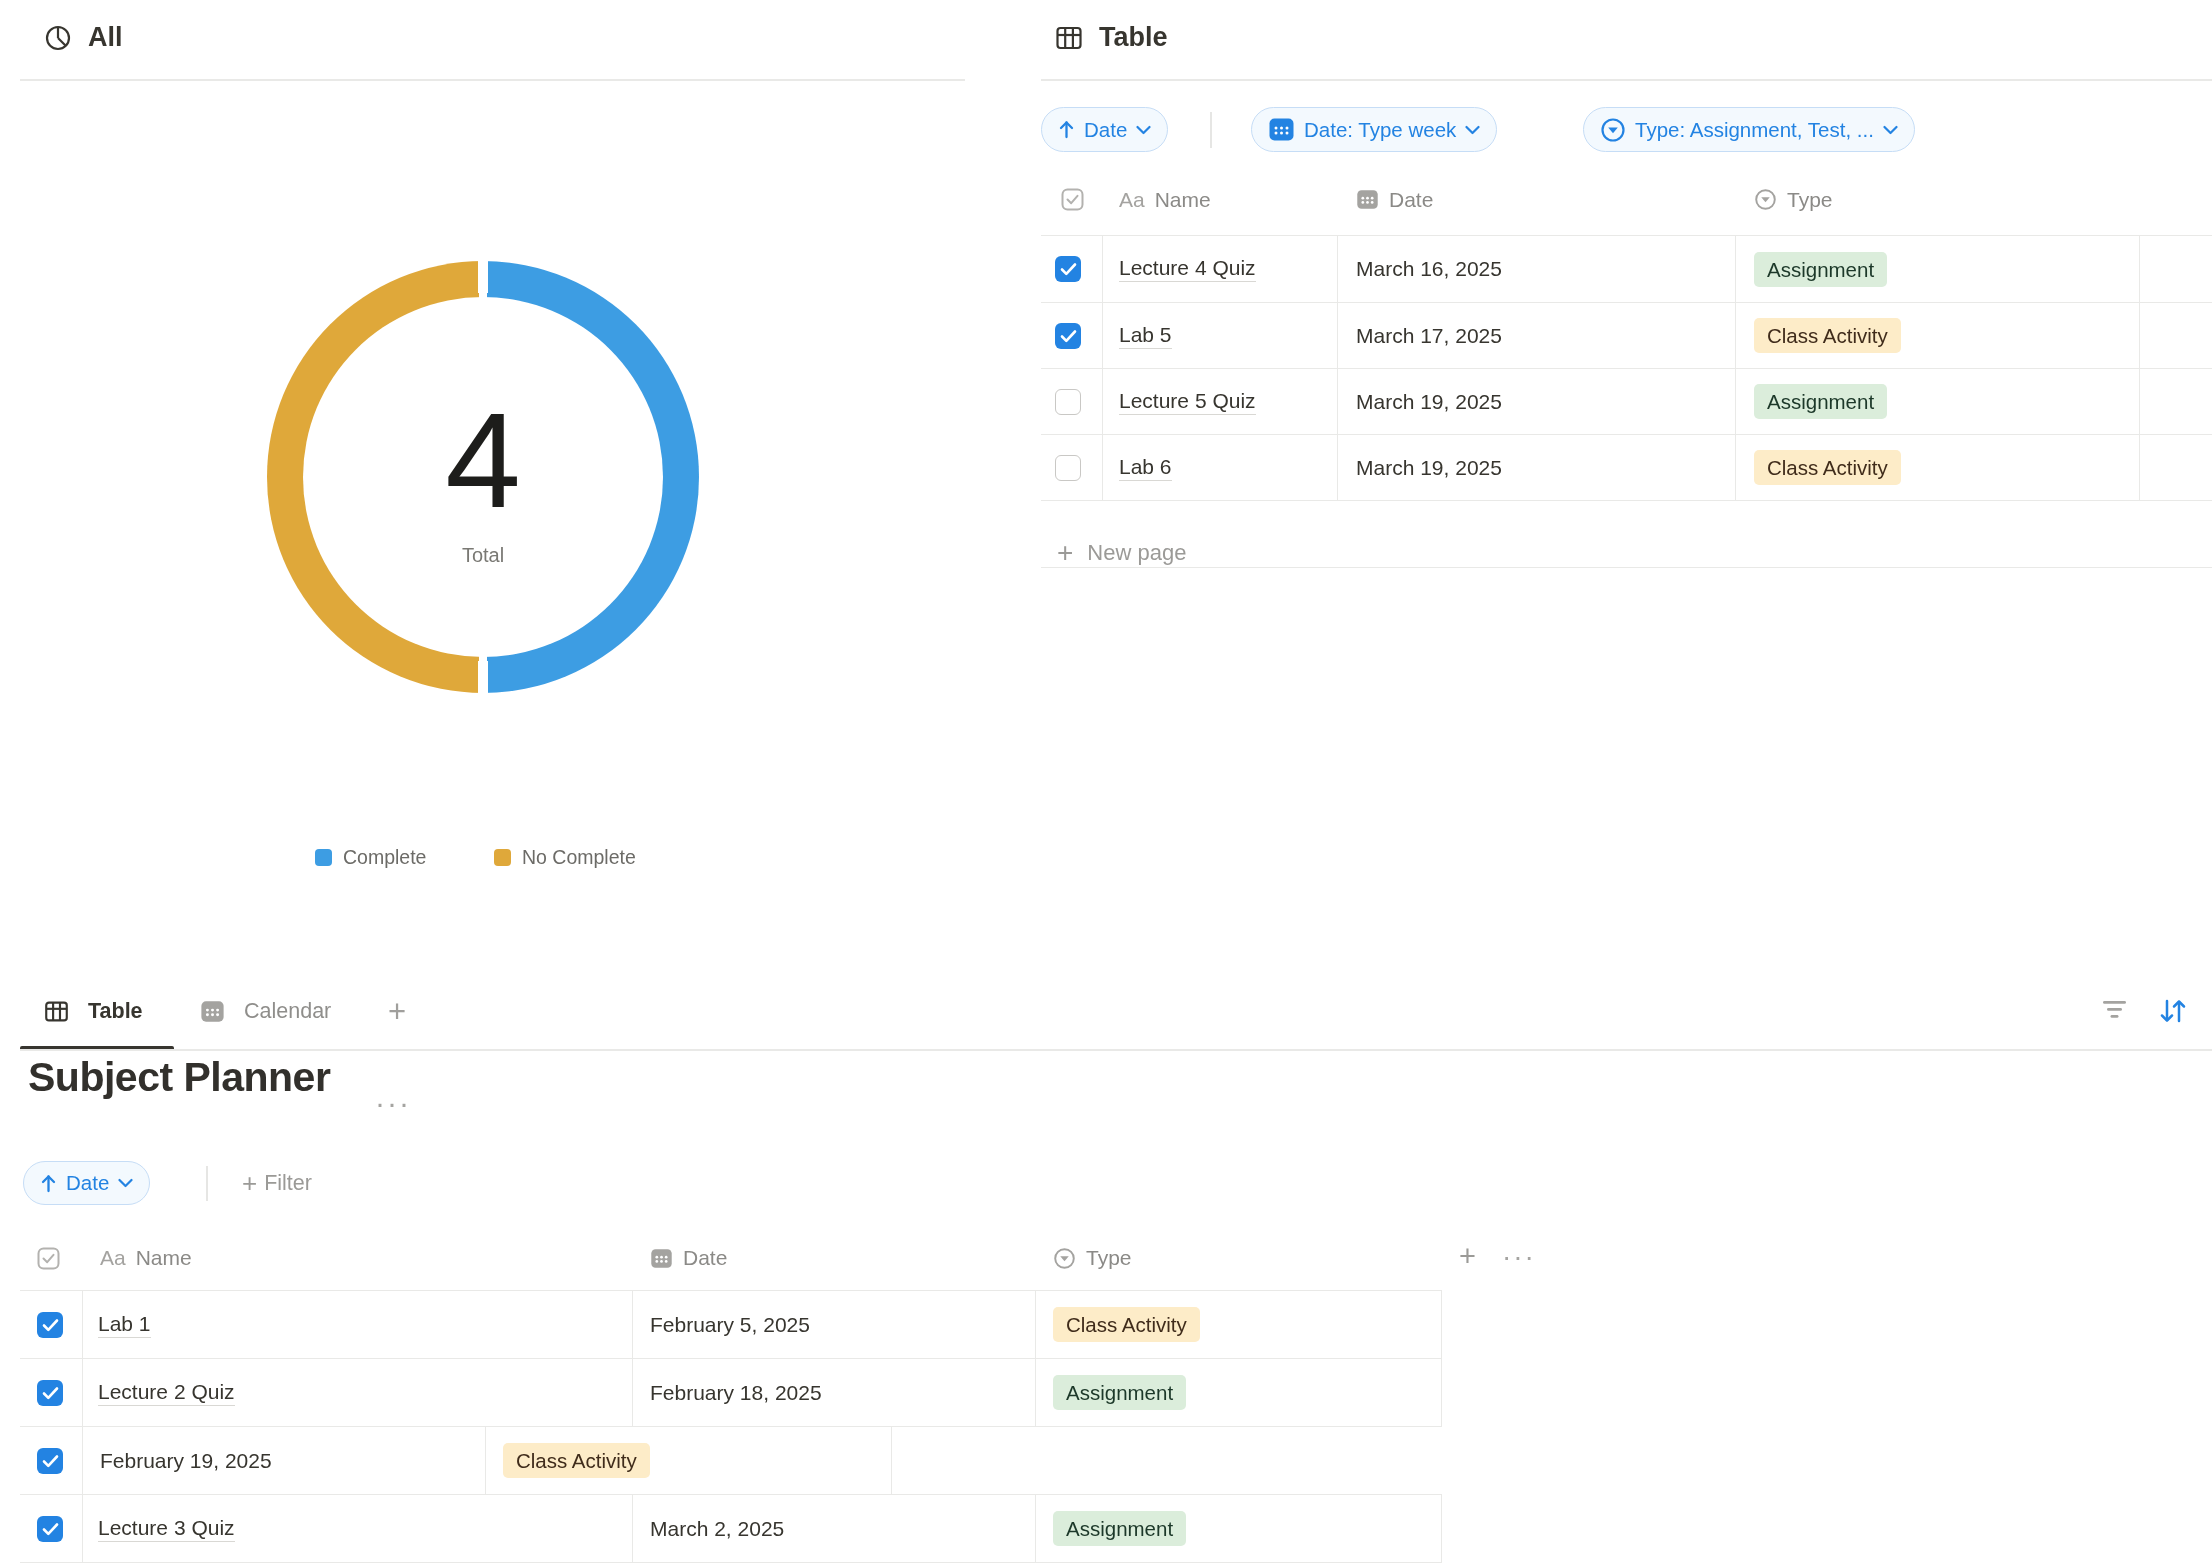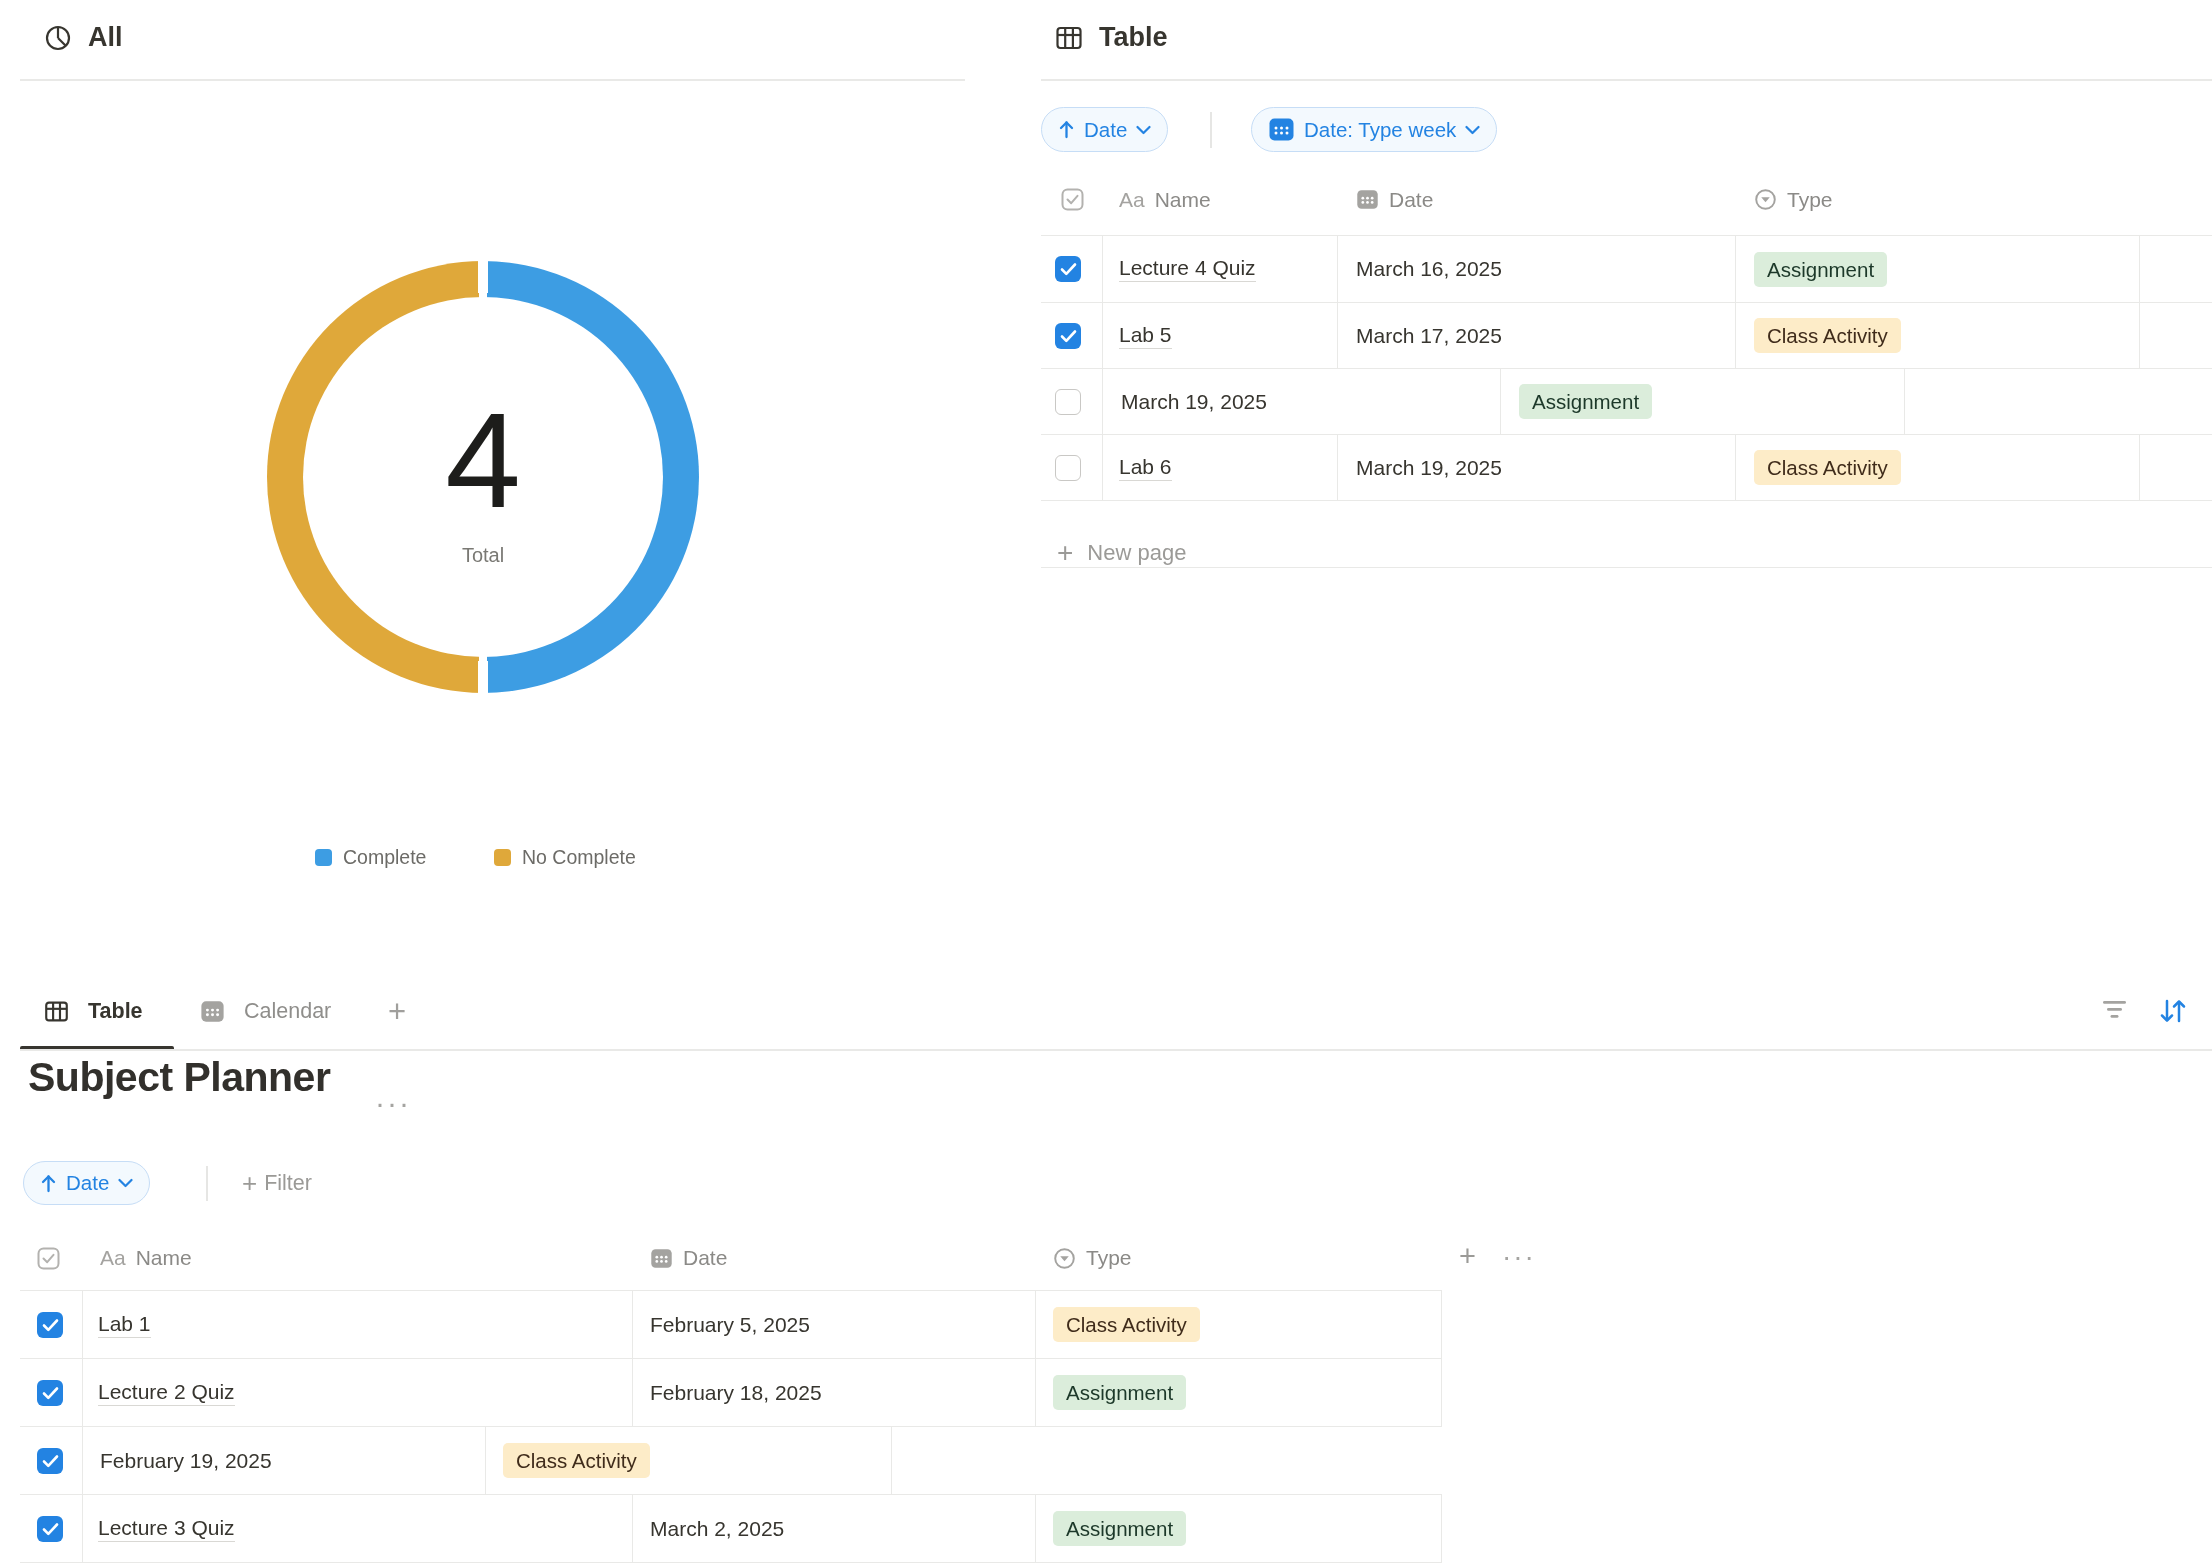--- a/index.html
+++ b/index.html
@@ -124,20 +124,30 @@
           <circle cx="13.5" cy="17" r="1.5"></circle>
           <circle cx="19" cy="17" r="1.5"></circle>
       </g>
     </svg>
     <span>Date: Type week</span>
     <svg width="15" height="10" viewBox="0 0 15 10" fill="none" stroke="#2383e2" stroke-width="2.2" stroke-linecap="round" stroke-linejoin="round">
       <path d="M1.5 2 L7.5 8 L13.5 2"></path>
     </svg>
   </div>
 
+  <div class="pill" style="left:1583px;top:107px;">
+    <svg width="26" height="26" viewBox="0 0 26 26">
+      <circle cx="13" cy="13" r="10.5" fill="none" stroke="#2383e2" stroke-width="2.2"></circle>
+      <path d="M8.2 10.5 H17.8 L13 16.2 Z" fill="#2383e2"></path>
+    </svg>
+    <span>Type: Assignment, Test, ...</span>
+    <svg width="15" height="10" viewBox="0 0 15 10" fill="none" stroke="#2383e2" stroke-width="2.2" stroke-linecap="round" stroke-linejoin="round">
+      <path d="M1.5 2 L7.5 8 L13.5 2"></path>
+    </svg>
+  </div>
 
   <div class="ntable" style="left:1041px;top:164px;width:1171px;">
 
     <div class="trow" style="height:72px;">
       <div class="cell" style="width:62px;padding-left:20px;">
         <svg width="23" height="23" viewBox="0 0 23 23" fill="none" stroke="#b3b2af" stroke-width="2">
           <rect x="1.5" y="1.5" width="20" height="20" rx="5"></rect>
           <path d="M6.5 11.5 L10.2 15.2 L16.5 7.8" stroke-linecap="round" stroke-linejoin="round"></path>
         </svg>
       </div>
@@ -210,20 +220,23 @@
         </div>
       <div class="cell bordered" style="width:404px;padding-left:18px;">
           <span class="badge" style="background: rgb(253, 236, 200); color: rgb(64, 44, 27);">Class Activity</span>
         </div>
       <div class="cell" style="width:72px;"></div>
     </div>
     <div class="trow" style="height:66px;">
       <div class="cell bordered" style="width:62px;padding-left:14px;">
         <span class="cb unchecked"></span>
       </div>
+      <div class="cell bordered" style="width:235px;padding-left:16px;">
+          <span class="name-text">Lecture 5 Quiz</span>
+        </div>
       <div class="cell bordered" style="width:398px;padding-left:18px;">
           <span class="date-text">March 19, 2025</span>
         </div>
       <div class="cell bordered" style="width:404px;padding-left:18px;">
           <span class="badge" style="background: rgb(219, 237, 219); color: rgb(28, 56, 41);">Assignment</span>
         </div>
       <div class="cell" style="width:72px;"></div>
     </div>
     <div class="trow" style="height:66px;">
       <div class="cell bordered" style="width:62px;padding-left:14px;">

